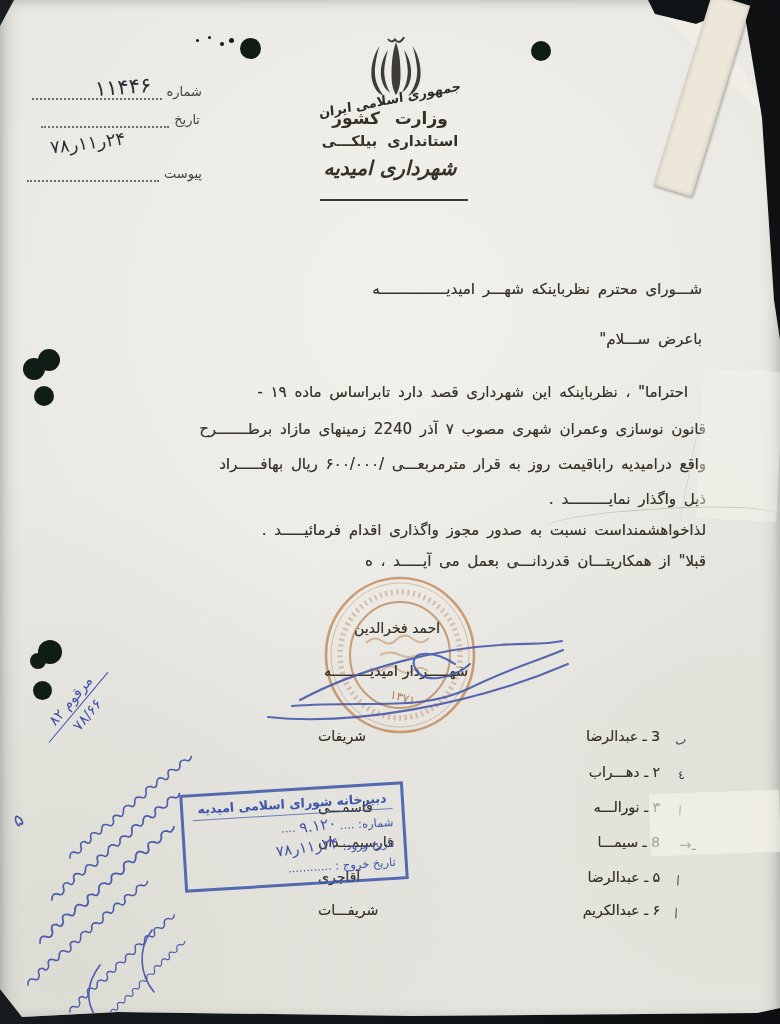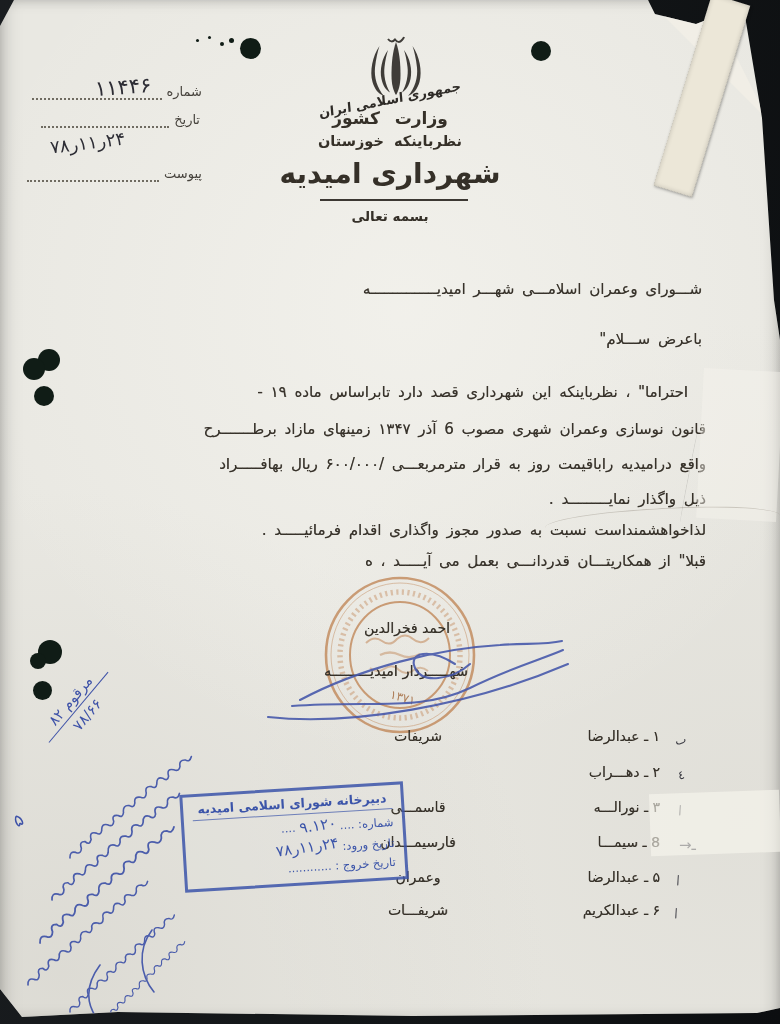--- a/index.html
+++ b/index.html
@@ -20,38 +20,38 @@
                inset -12px 0 20px -14px rgba(0,0,0,.35),
                inset 0 -12px 20px -14px rgba(0,0,0,.4),
                inset 0 10px 16px -12px rgba(0,0,0,.22);
     color:#353028;}
   .abs{position:absolute;line-height:1.25;white-space:nowrap;}
   
   .center{left:0;right:0;text-align:center;}
   .callig{font-weight:bold;font-size:13px;transform:rotate(-11deg) skewX(-6deg);letter-spacing:-.5px;color:#2e2b27;}
   .ministry{font-weight:bold;font-size:17px;word-spacing:9px;letter-spacing:1px;}
   .governorate{font-weight:bold;font-size:14.5px;word-spacing:5px;letter-spacing:.5px;}
-  .municipality{font-weight:bold;font-size:28px;letter-spacing:1px;}
+  .municipality{font-weight:bold;font-size:20px;letter-spacing:1px;font-style:italic;}
   .mrule{position:absolute;left:320px;width:148px;height:0;border-top:2px solid #3c3833;}
   .basmala{font-weight:bold;font-size:13.5px;}
   
   .ref-row{display:flex;align-items:flex-end;gap:5px;font-size:13px;color:#46423c;}
   .dotline{display:inline-block;border-bottom:2px dotted #6f6b61;height:13px;}
   .hand{color:#2d2d35;}
   .hand-num{font-size:21px;letter-spacing:2px;transform:rotate(-4deg);}
   .hand-date{font-size:18px;letter-spacing:1px;transform:rotate(-7deg);}
   
   .bl{font-size:15px;color:#37322a;word-spacing:3px;text-shadow:.3px 0 0 rgba(55,50,42,.55);}
   
   .sig-name{font-size:14px;text-shadow:.3px 0 0 rgba(55,50,42,.6);}
   .sig-title{font-size:14.5px;text-shadow:.3px 0 0 rgba(55,50,42,.6);}
   
   .nrow{display:flex;gap:30px;font-size:14px;text-shadow:.3px 0 0 rgba(55,50,42,.5);}
   .nrow .item{width:112px;text-align:right;}
-  .nrow .last{width:200px;text-align:center;}
+  .nrow .last{width:200px;text-align:left;}
   .mark{font-size:12px;color:#3a3a42;transform:rotate(-14deg);}
   .mark-arrow{font-size:15px;transform:none;letter-spacing:-2px;}
   
   #entry-stamp{left:182px;top:788px;width:200px;padding:5px 9px 7px;
     border:3px solid rgba(59,84,169,.85);transform:rotate(-3.5deg);
     color:#3b54a9;background:rgba(255,255,255,.03);white-space:nowrap;}
   #entry-stamp .t{font-size:12.5px;font-weight:bold;border-bottom:1.5px solid rgba(59,84,169,.7);
     padding-bottom:2px;margin-bottom:3px;text-align:center;}
   #entry-stamp .r{font-size:11.5px;margin-top:3px;}
   #entry-stamp .hv{display:inline-block;font-size:15px;transform:rotate(-5deg);letter-spacing:.5px;}
@@ -83,47 +83,46 @@
         <path d="M28,5 C24.5,15 23.5,26 23.5,38 C23.5,48 25.5,54 28,58 C30.5,54 32.5,48 32.5,38 C32.5,26 31.5,15 28,5 Z"></path>
         <path d="M20,13 C14,21 11.5,33 13.5,42 C15,49 18,53 22,55.5 C17.5,48 15.5,38 16.5,30 C17.3,23.5 18.5,17.5 20,13 Z"></path>
         <path d="M11.5,9 C4.5,19 1.5,34 4.5,45 C6.5,52 10.5,57 16,59 C9,51 6,40.5 7,30.5 C8,22 9.5,14.5 11.5,9 Z"></path>
         <path d="M36,13 C42,21 44.5,33 42.5,42 C41,49 38,53 34,55.5 C38.5,48 40.5,38 39.5,30 C38.7,23.5 37.5,17.5 36,13 Z"></path>
         <path d="M44.5,9 C51.5,19 54.5,34 51.5,45 C49.5,52 45.5,57 40,59 C47,51 50,40.5 49,30.5 C48,22 46.5,14.5 44.5,9 Z"></path>
       </g>
       <path d="M20,2 q3.5,4.5 7,.5 q3.5,4.5 7,.5 q1.5,-1.5 2,-3" fill="none" stroke="#3f3c38" stroke-width="2"></path>
     </svg>
     <div class="abs center callig" style="top:92px">جمهوری اسلامی ایران</div>
     <div class="abs center ministry" style="top:108px">وزارت کشور</div>
-    <div class="abs center governorate" style="top:132px">نظرباینکه خوزستان</div>
+    <div class="abs center governorate" style="top:132px">استانداری بیلکـــی</div>
     <div class="abs center municipality" style="top:156px">شهرداری امیدیه</div>
     <div class="mrule" style="top:199px"></div>
-    <div class="abs center basmala" style="top:208px">بسمه تعالی</div>
 
     <div class="abs ref-row" style="top:84px;right:578px">
       <span>شماره</span>
       <span class="dotline" style="width:130px"></span>
     </div>
     <div class="abs hand hand-num" style="left:95px;top:74px">۱۱۴۴۶</div>
 
     <div class="abs ref-row" style="top:112px;right:580px">
       <span>تاریخ</span>
       <span class="dotline" style="width:128px"></span>
     </div>
     <div class="abs hand hand-date" style="left:50px;top:132px">۲۴ر۱۱ر۷۸</div>
 
     <div class="abs ref-row" style="top:166px;right:578px">
       <span>پیوست</span>
       <span class="dotline" style="width:132px"></span>
     </div>
 
-    <div class="abs bl" style="top:280px;right:78px">شـــورای وعمران اسلامـــی شهـــر امیدیـــــــــــــــه</div>
+    <div class="abs bl" style="top:280px;right:78px">شـــورای محترم نظرباینکه شهـــر امیدیـــــــــــــــه</div>
     <div class="abs bl" style="top:330px;right:78px">باعرض ســـلام"</div>
 
     <div class="abs bl" style="top:383px;right:92px">احتراما" ،   نظرباینکه این شهرداری قصد دارد تابراساس ماده ۱۹ -</div>
-    <div class="abs bl" style="top:420px;right:74px">قانون نوسازی وعمران شهری مصوب 6 آذر ۱۳۴۷ زمینهای مازاد برطـــــــرح</div>
+    <div class="abs bl" style="top:420px;right:74px">قانون نوسازی وعمران شهری مصوب ۷ آذر 2240 زمینهای مازاد برطـــــــرح</div>
     <div class="abs bl" style="top:455px;right:74px">واقع درامیدیه راباقیمت روز به قرار مترمربعـــی /۶۰۰/۰۰۰ ریال بهافـــــراد</div>
     <div class="abs bl" style="top:490px;right:74px">ذیل واگذار نمایـــــــــد .</div>
     <div class="abs bl" style="top:521px;right:74px">لذاخواهشمنداست نسبت به صدور مجوز واگذاری اقدام فرمائیـــــد .</div>
     <div class="abs bl" style="top:552px;right:74px">قبلا" از همکاریتـــان قدردانـــی بعمل می آیـــــد ، ه</div>
 
     <svg style="left:318px;top:573px" width="164" height="166" viewBox="0 0 164 166">
       <g stroke="#bd7e4c" fill="none" opacity=".72" filter="url(#blur1)">
         <ellipse cx="82" cy="82" rx="74" ry="77" stroke-width="2.6"></ellipse>
         <ellipse cx="82" cy="82" rx="69" ry="72" stroke-width="1" opacity=".6"></ellipse>
         <ellipse cx="82" cy="82" rx="50" ry="53" stroke-width="2"></ellipse>
@@ -133,50 +132,50 @@
         <path d="M62,82 q10,-5 20,0 q10,5 20,-1" stroke-width="2.4" opacity=".6"></path>
       </g>
       <text x="96" y="132" font-size="12" fill="#a06538" opacity=".8" transform="rotate(16 96 132)">۱۳۷۱</text>
       <defs>
           <filter id="blur1">
             <feGaussianBlur stdDeviation="0.55"></feGaussianBlur>
           </filter>
         </defs>
     </svg>
 
-    <div class="abs sig-name" style="top:620px;right:330px">احمد فخرالدین</div>
+    <div class="abs sig-name" style="top:620px;right:340px">احمد فخرالدین</div>
     <div class="abs sig-title" style="top:662px;right:312px">شهـــــردار امیدیـــــــــه</div>
 
     <svg style="left:250px;top:595px" width="330" height="140" viewBox="0 0 330 140">
       <g fill="none" stroke="#4456aa" stroke-width="2.1" opacity=".88" stroke-linecap="round">
         <path d="M50,105 C110,73 190,53 250,50 C275,48 295,50 312,46"></path>
         <path d="M42,111 C120,105 170,117 220,93 C260,73 290,65 313,55"></path>
         <path d="M205,69 C180,53 158,57 165,73 C172,89 202,85 220,69"></path>
         <path d="M18,122 C100,131 220,111 318,69"></path>
       </g>
     </svg>
 
     <div class="abs nrow" style="top:728px;right:120px">
-      <span class="item">۱ ـ عبدالرضا</span>
+      <span class="item">3 ـ عبدالرضا</span>
       <span class="last">شریفات</span>
     </div>
     <div class="abs nrow" style="top:764px;right:120px">
       <span class="item">۲ ـ دهـــراب</span>
     </div>
     <div class="abs nrow" style="top:799px;right:120px">
       <span class="item">۳ ـ نورالـــه</span>
       <span class="last">قاسمـــی</span>
     </div>
     <div class="abs nrow" style="top:834px;right:120px">
       <span class="item">8 ـ سیمـــا</span>
       <span class="last">فارسیمـــدان</span>
     </div>
     <div class="abs nrow" style="top:869px;right:120px">
       <span class="item">۵ ـ عبدالرضا</span>
-      <span class="last">وعمران</span>
+      <span class="last">آقاجری</span>
     </div>
     <div class="abs nrow" style="top:902px;right:120px">
       <span class="item">۶ ـ عبدالکریم</span>
       <span class="last">شریفـــات</span>
     </div>
 
     <span class="abs mark" style="top:733px;right:94px">ٮ</span>
     <span class="abs mark" style="top:768px;right:96px">٤</span>
     <span class="abs mark" style="top:803px;right:98px">/</span>
     <span class="abs mark mark-arrow" style="top:836px;right:84px">ـ→</span>

